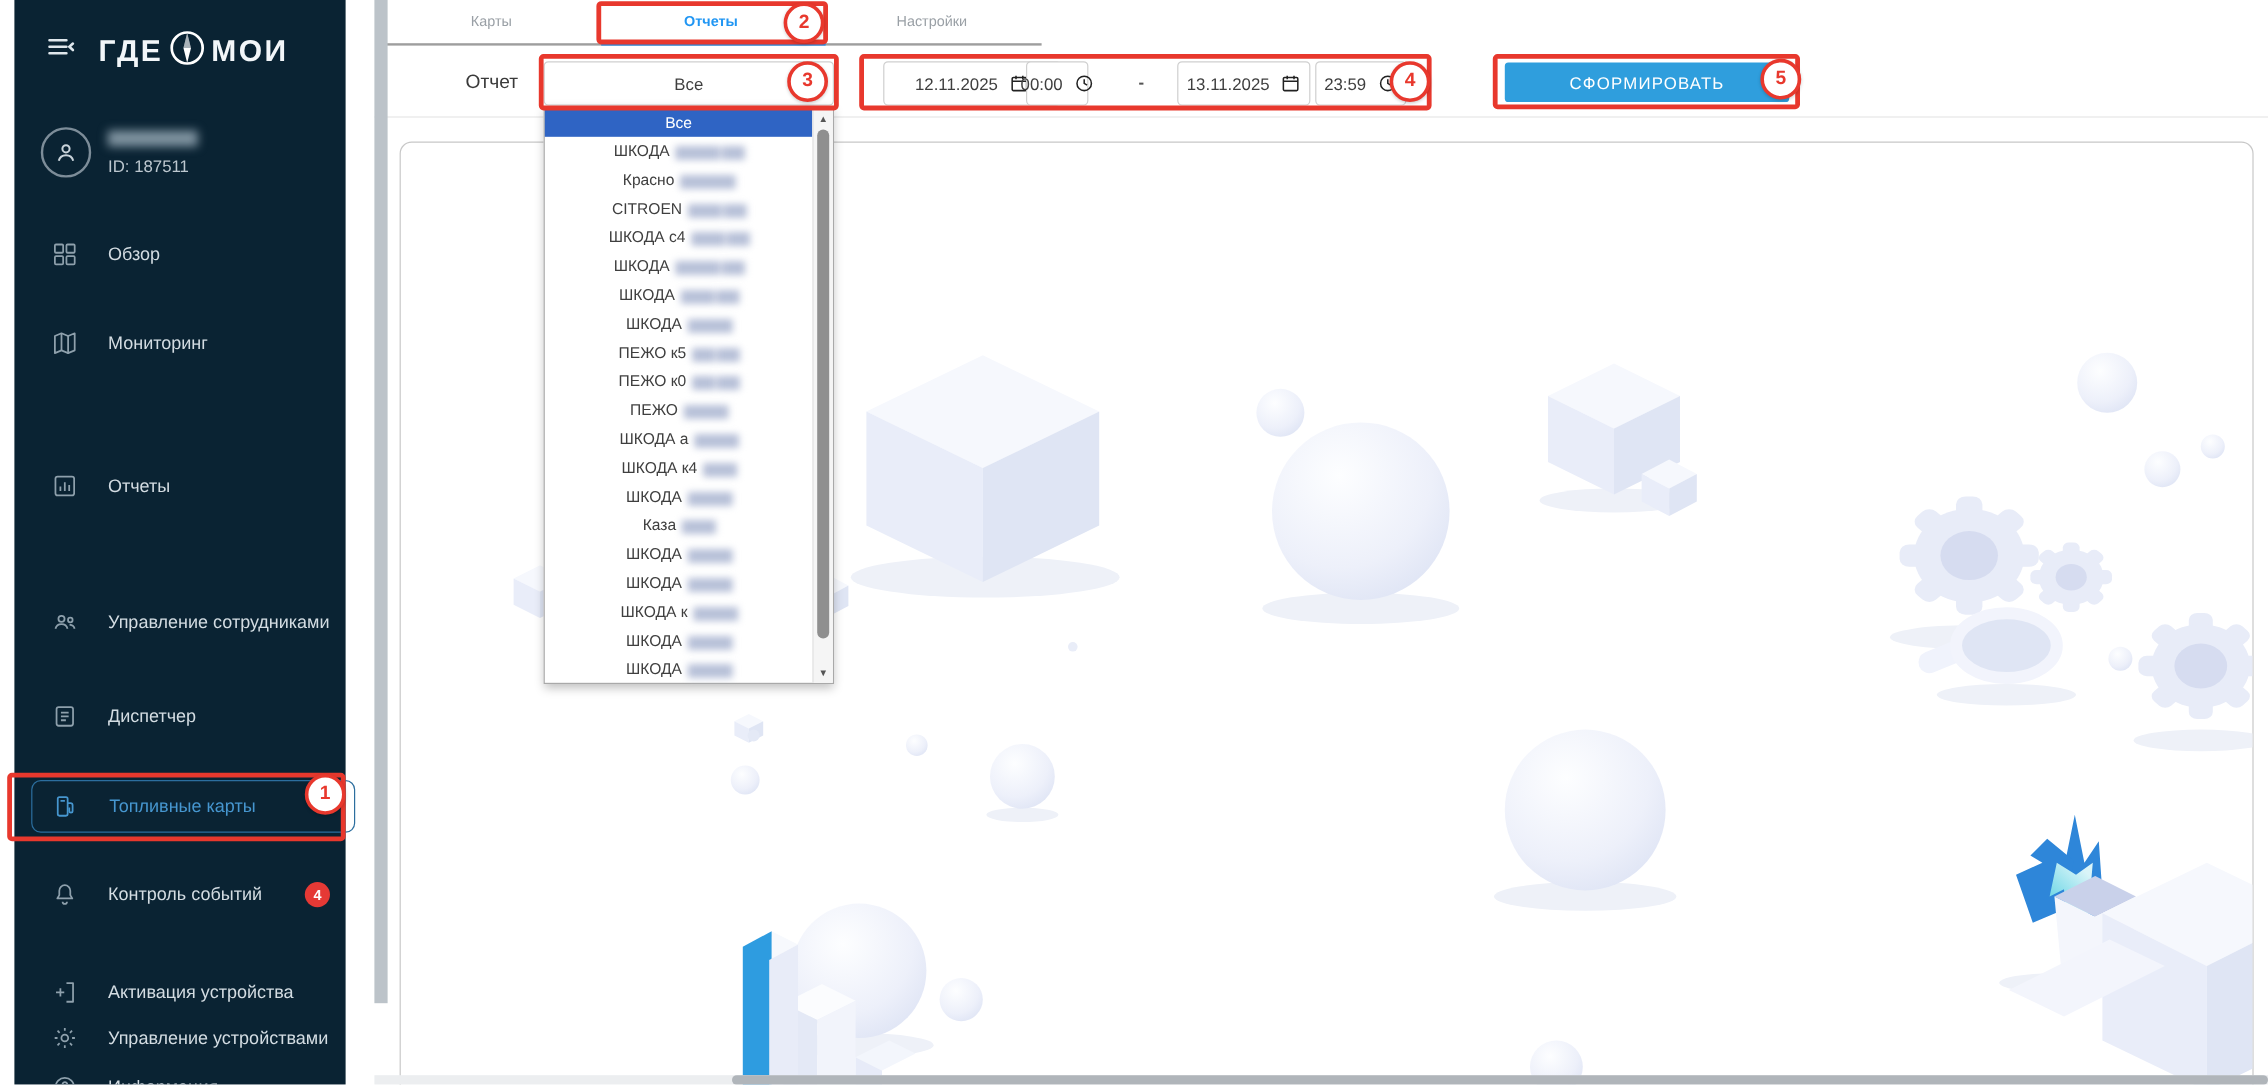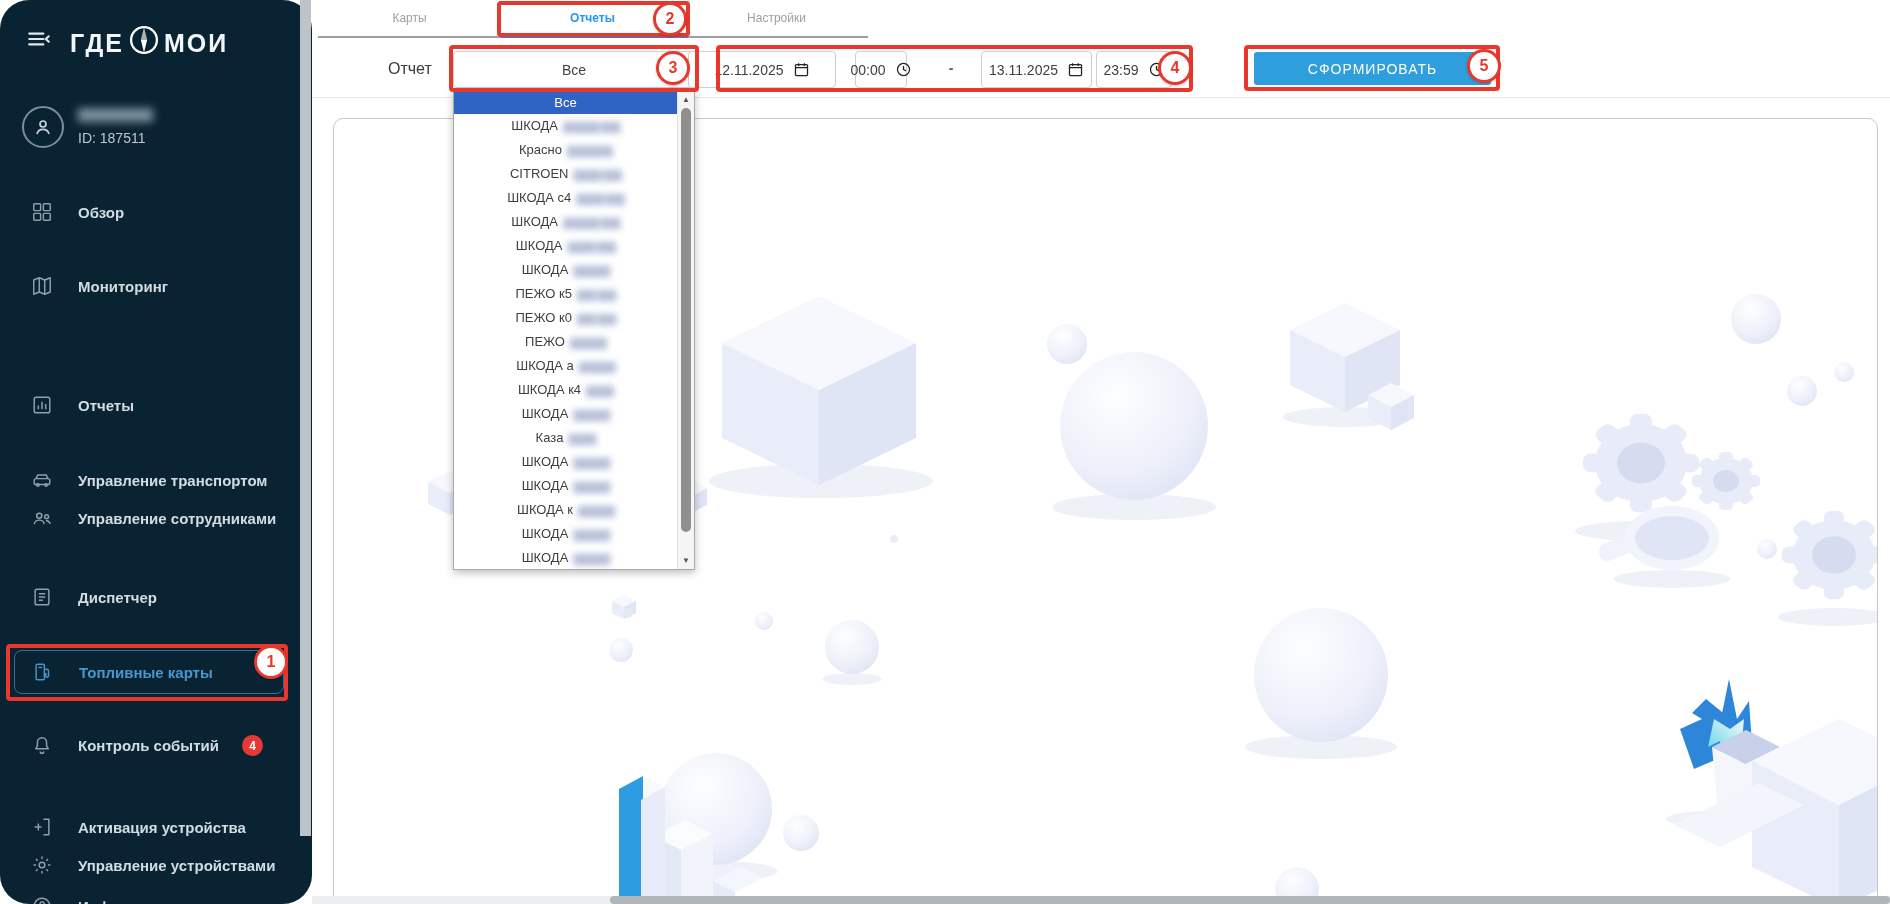--- a/index.html
+++ b/index.html
@@ -1,31 +1,31 @@
 <!DOCTYPE html>
 <html><head>
 <meta charset="utf-8">
 <style>
   * { margin:0; padding:0; box-sizing:border-box; }
   body { font-family:"Liberation Sans", sans-serif; background:#fff; }
   #screen { position:relative; width:1890px; height:904px; overflow:hidden; background:#fff; }
 
   
-  .sidebar { position:absolute; left:0; top:0; width:312px; height:904px; background:#0a2333; z-index:30;border-radius:29px; }
+  .sidebar { position:absolute; left:12px; top:0; width:276px; height:904px; background:#0a2333; z-index:30; }
   .burger { position:absolute; left:26px; top:26px; color:#dfe7ec; }
   .logo { position:absolute; left:70px; top:22px; display:flex; align-items:center; gap:2px;
           color:#f2f6f9; font-size:25px; font-weight:bold; letter-spacing:2px; }
   .avatar { position:absolute; left:22px; top:106px; width:42px; height:42px; border-radius:50%;
             border:2px solid #7d8d99; display:flex; align-items:center; justify-content:center; color:#c9d3da; }
   .user-name { position:absolute; left:78px; top:104px; font-size:15px; color:#8fa3b0; }
   .masked-blur { filter:blur(4px); color:#7f93a0; letter-spacing:-1px; }
   .user-id { position:absolute; left:78px; top:130px; font-size:14px; color:#bcc7cf; }
   .nav-item { position:absolute; left:0; width:300px; height:40px; display:flex; align-items:center; cursor:pointer; }
   .nav-icon { position:absolute; left:30px; width:24px; height:24px; color:#8ea0ac; display:flex; align-items:center; justify-content:center; }
-  .nav-label { position:absolute; left:78px; font-size:15px; font-weight:700; color:#d3dce2; white-space:nowrap; }
+  .nav-label { position:absolute; left:78px; font-size:15px; font-weight:400; color:#d3dce2; white-space:nowrap; }
   .nav-item.active { left:14px; width:270px; border:1px solid #2c6e9e; border-radius:8px; height:44px; }
   .nav-item.active .nav-icon { left:16px; color:#4696cf; }
   .nav-item.active .nav-label { left:64px; color:#4696cf; }
   .count-badge { position:absolute; left:242px; top:10px; width:21px; height:21px; border-radius:50%;
                  background:#e53935; color:#fff; font-size:12px; font-weight:bold;
                  display:flex; align-items:center; justify-content:center; }
   .side-scroll-thumb { position:absolute; left:300px; top:0; width:11px; height:836px; background:#bcc3c9; z-index:31; }
 
   
   .tabbar-line { position:absolute; left:318px; top:36px; width:550px; height:2px; background:#9e9e9e; }
@@ -132,31 +132,20 @@
     <div class="nav-item" style="top:385px">
       <span class="nav-icon">
         <svg width="22" height="22" viewBox="0 0 24 24" fill="none" stroke="currentColor" stroke-width="1.6">
           <rect x="3.5" y="3.5" width="17" height="17" rx="2"></rect>
             <path d="M8 16.5v-4M12 16.5v-8M16 16.5v-5.5"></path>
         </svg>
         </span>
       <span class="nav-label">Отчеты</span>
     </div>
 
-    <div class="nav-item" style="top:460px">
-      <span class="nav-icon">
-        <svg width="22" height="22" viewBox="0 0 24 24" fill="none" stroke="currentColor" stroke-width="1.6" stroke-linejoin="round">
-          <path d="M5.5 10.5l1.8-4h9.4l1.8 4"></path>
-            <rect x="3.5" y="10.5" width="17" height="6.5" rx="2"></rect>
-          <circle cx="7.5" cy="17.5" r="1.4"></circle>
-            <circle cx="16.5" cy="17.5" r="1.4"></circle>
-        </svg>
-        </span>
-      <span class="nav-label">Управление транспортом</span>
-    </div>
 
     <div class="nav-item" style="top:498px">
       <span class="nav-icon">
         <svg width="22" height="22" viewBox="0 0 24 24" fill="none" stroke="currentColor" stroke-width="1.6">
           <circle cx="9" cy="9.5" r="2.8"></circle>
             <path d="M3.5 18.5c.7-2.8 2.9-4.2 5.5-4.2s4.8 1.4 5.5 4.2"></path>
           <circle cx="17" cy="10.5" r="2.1"></circle>
             <path d="M16.3 14.7c2.4.3 4.2 1.6 4.6 3.8"></path>
         </svg>
         </span>
@@ -241,21 +230,21 @@
     <span>Настройки</span>
   </div>
   <div class="tab-underline"></div>
 
   <div class="form-label">Отчет</div>
 
   <div class="box" style="left:453px;width:242px">
     <span>Все</span>
   </div>
 
-  <div class="box" style="left:688px;width:148px">
+  <div class="box" style="left:736px;width:148px">
     <span>12.11.2025</span>
     <span class="ic">
       <svg width="17" height="17" viewBox="0 0 24 24" fill="none" stroke="currentColor" stroke-width="1.8">
         <rect x="3.5" y="5" width="17" height="15.5" rx="1.5"></rect>
           <path d="M3.5 9.5h17M8 3v4M16 3v4"></path>
       </svg>
       </span>
   </div>
 
   <div class="box" style="left:855px;width:52px">

